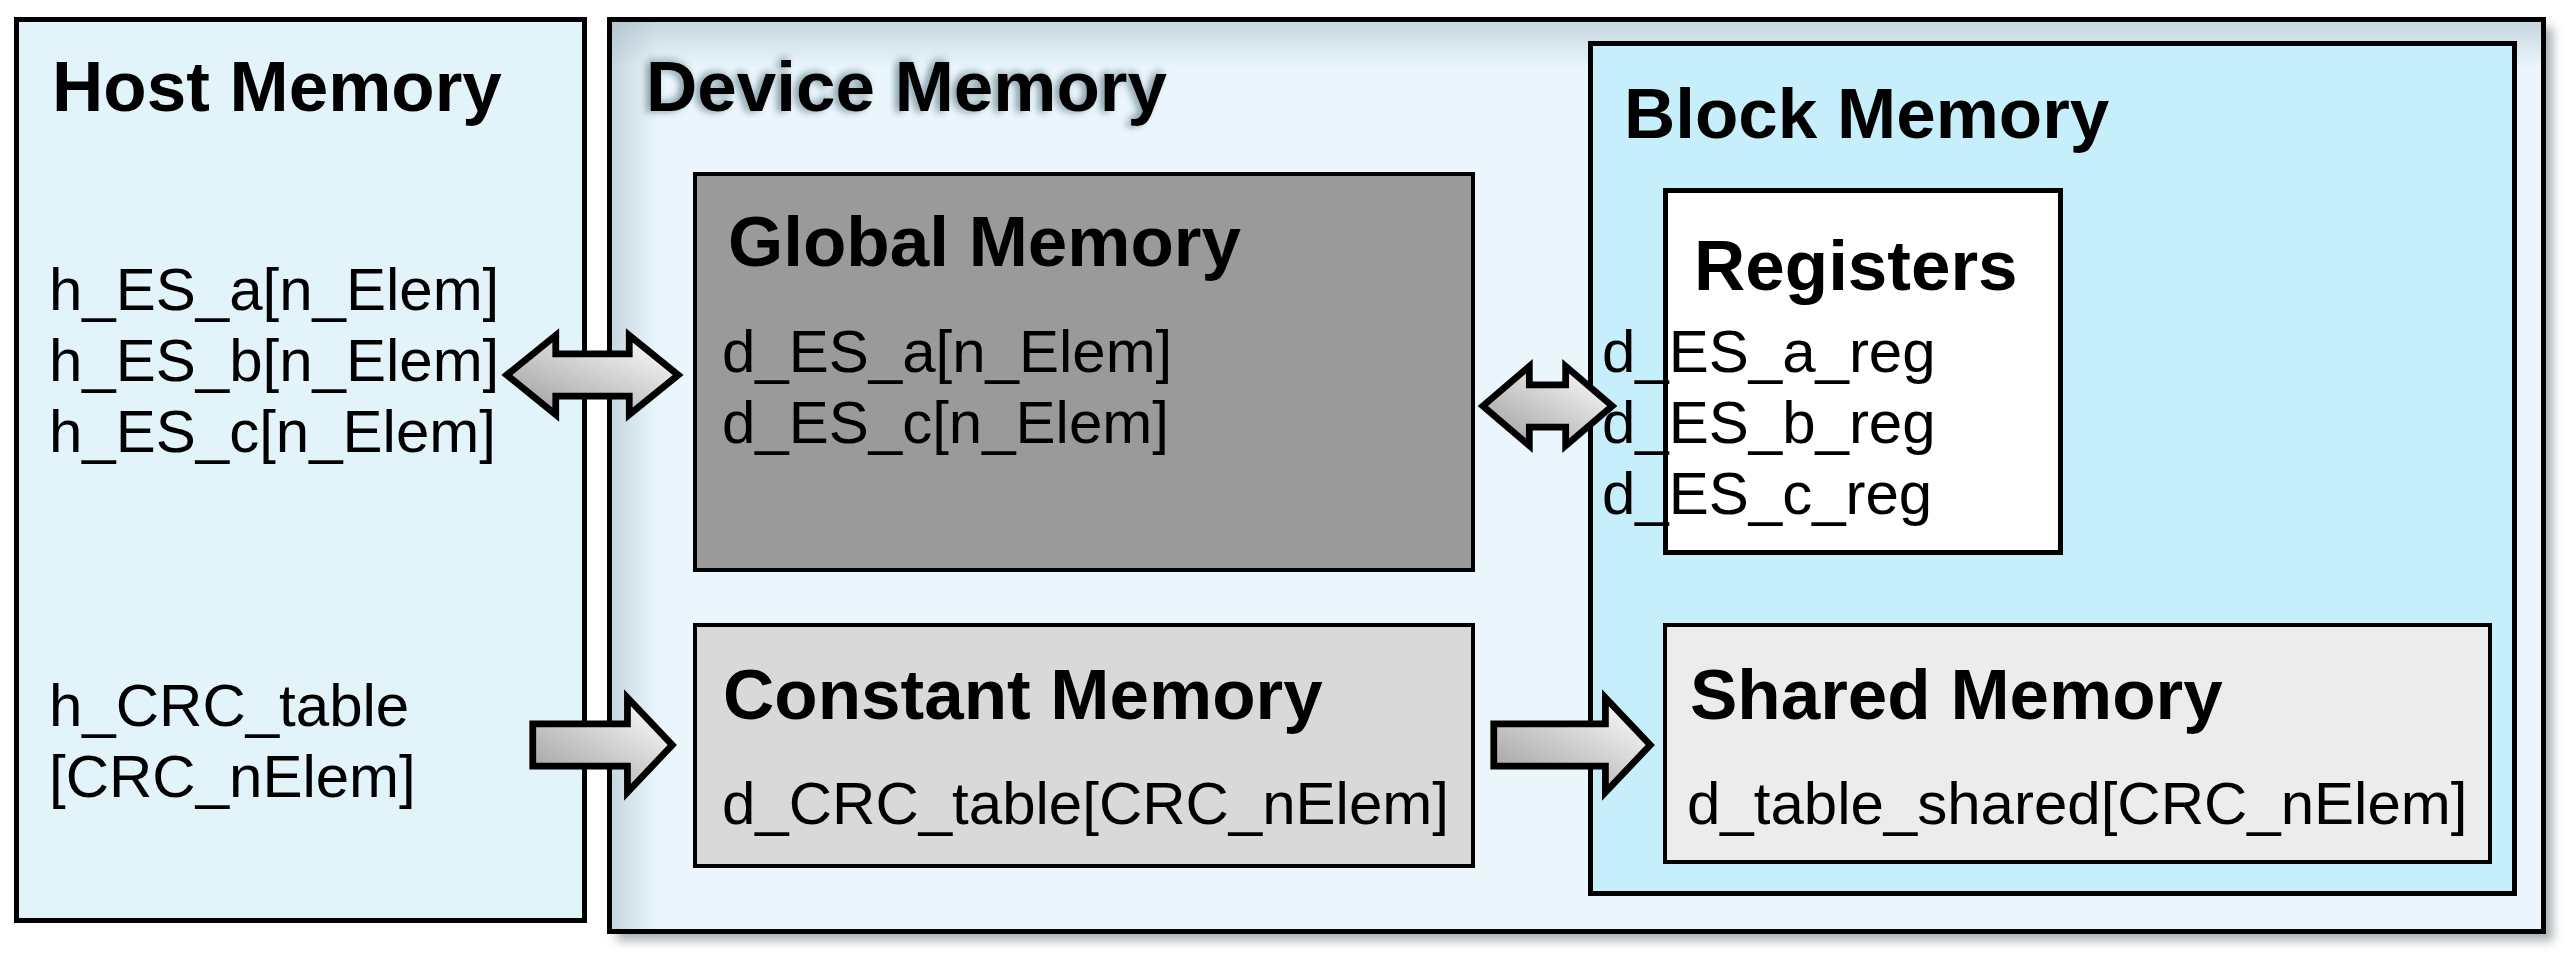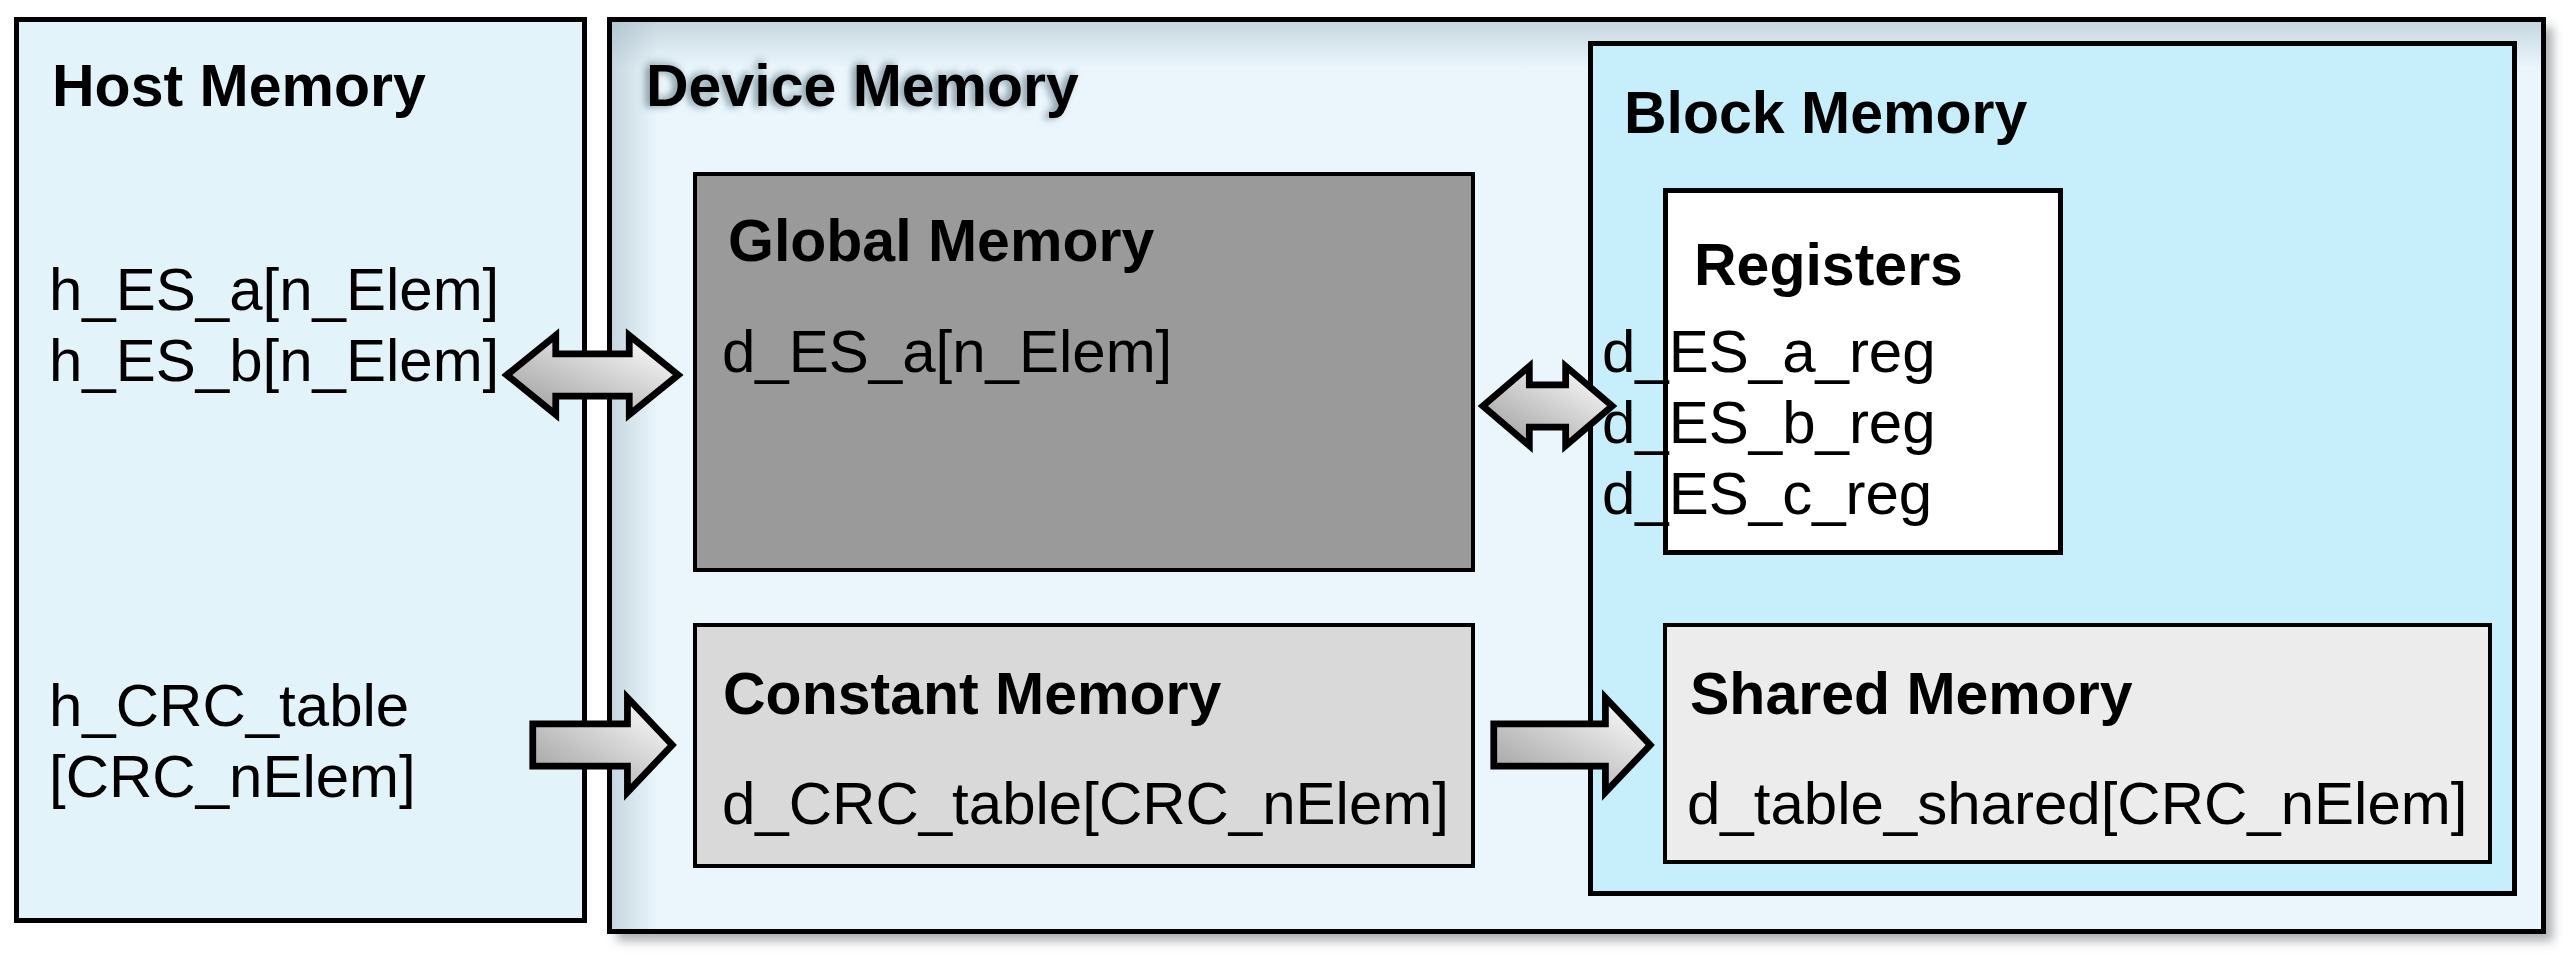--- a/index.html
+++ b/index.html
@@ -7,21 +7,21 @@
     width:2576px;height:960px;
     background:#ffffff;
     position:relative;
     overflow:hidden;
     font-family:"Liberation Sans","DejaVu Sans",sans-serif;
     color:#000;
   }
   .box{position:absolute;box-sizing:border-box;}
   .title{
     position:absolute;
-    font-size:59px;font-weight:bold;
+    font-size:71px;font-weight:bold;
     line-height:59px;white-space:nowrap;
   }
   .vars{
     position:absolute;
     font-size:60px;line-height:71px;
     white-space:nowrap;
   }
   .vars div{white-space:nowrap;}
 
   
@@ -97,36 +97,38 @@
       <stop offset="1" stop-color="#ffffff"></stop>
     </linearGradient>
   </defs>
 </svg>
 
 <div class="box" id="host-box"></div>
 <div class="title" id="host-title">Host Memory</div>
 <div class="vars" id="host-es-vars">
   <div>h_ES_a[n_Elem]</div>
   <div>h_ES_b[n_Elem]</div>
+  <div>h_ES_c[n_Elem]</div>
 </div>
 <div class="vars" id="host-crc-vars">
   <div>h_CRC_table</div>
   <div>[CRC_nElem]</div>
 </div>
 
 <div class="box" id="device-box"></div>
 <div class="title" id="device-title">Device Memory</div>
 
 <div class="box" id="block-box"></div>
 <div class="title" id="block-title">Block Memory</div>
 
 <div class="box" id="global-box"></div>
 <div class="title" id="global-title">Global Memory</div>
 <div class="vars" id="global-vars">
   <div>d_ES_a[n_Elem]</div>
+  <div>d_ES_c[n_Elem]</div>
 </div>
 
 <div class="box" id="constant-box"></div>
 <div class="title" id="constant-title">Constant Memory</div>
 <div class="vars" id="constant-vars">
   <div>d_CRC_table[CRC_nElem]</div>
 </div>
 
 <div class="box" id="registers-box"></div>
 <div class="title" id="registers-title">Registers</div>

